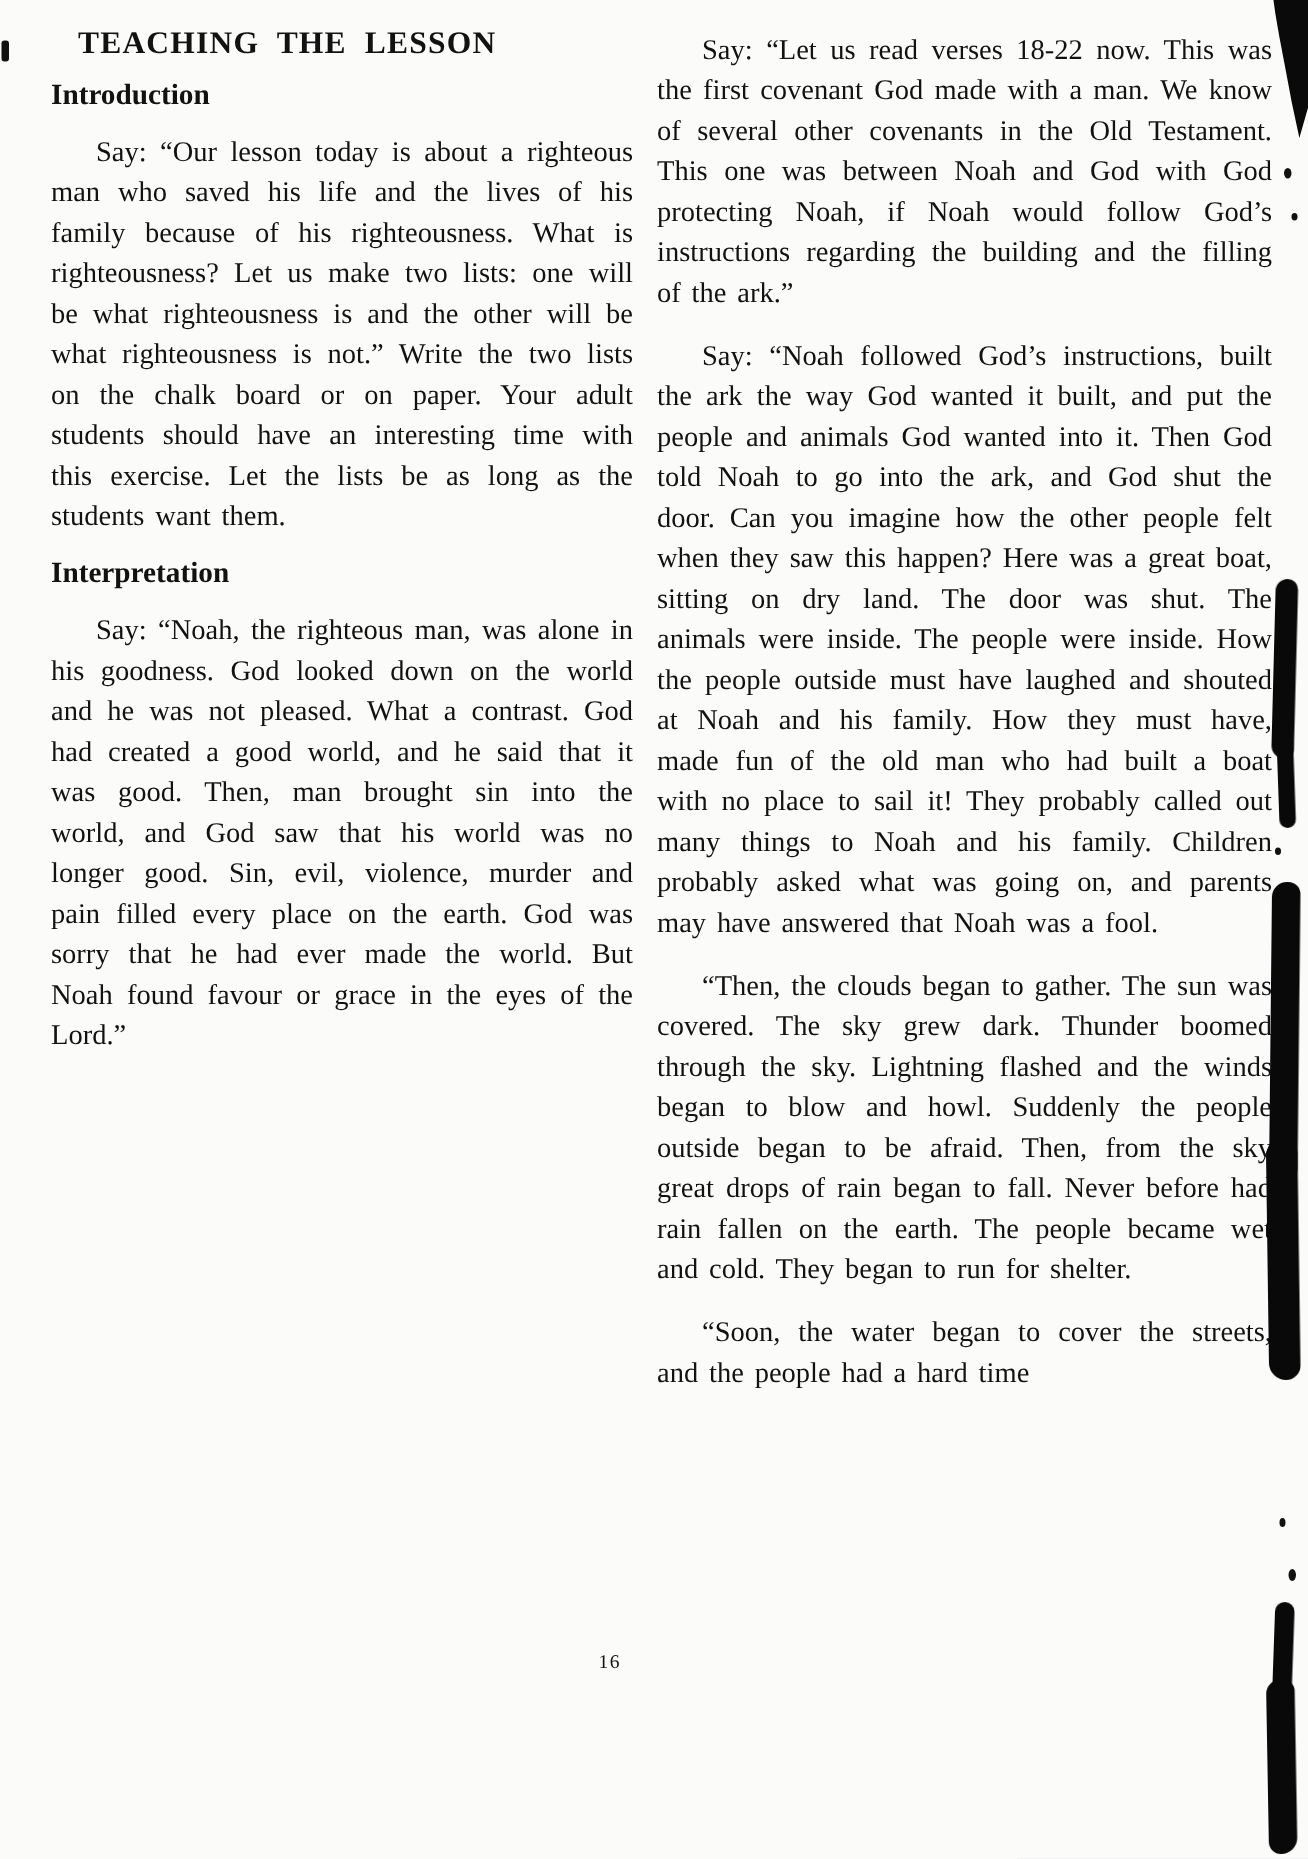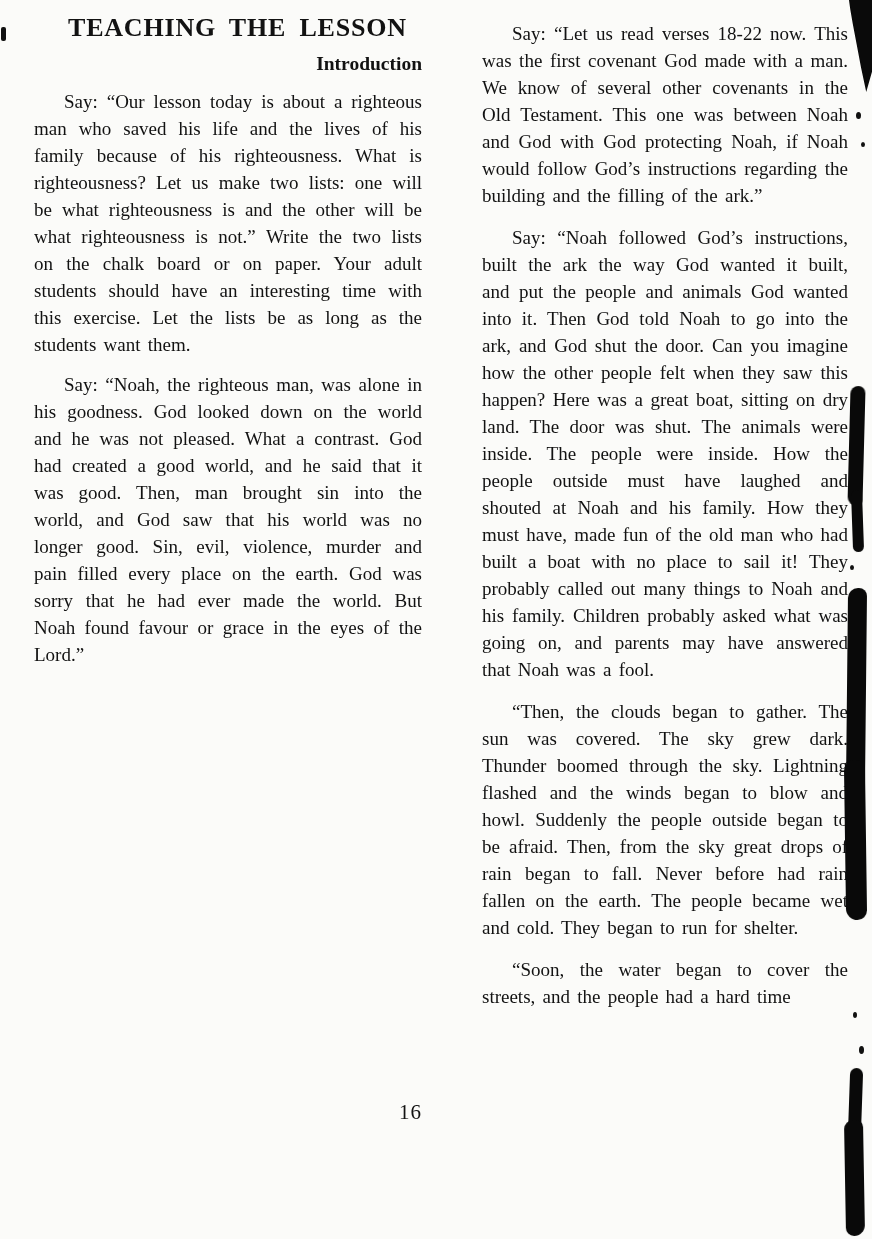--- a/index.html
+++ b/index.html
@@ -27,42 +27,42 @@
     line-height: 27px;
     text-align: justify;
     word-spacing: 2.5px;
   }
   .col-left { width: 388px; flex: none; }
   .col-right { flex: 1; padding-top: 6px; }
   .col p {
     margin: 0 0 13px 0;
     text-indent: 30px;
   }
-  .col-right p { margin-bottom: 15px; margin-left: 44px; }
+  .col-right p { margin-bottom: 15px; }
   h1.main-heading {
-    font-size: 26px;
+    font-size: 21px;
     line-height: 24px;
     font-weight: bold;
     letter-spacing: 0.8px;
     word-spacing: 6px;
-    margin: 2px 0 12px 34px;
+    margin: 2px 0 12px 18px;
     text-align: left;
   }
   h2.sub-heading {
     font-size: 19.5px;
     line-height: 24px;
     font-weight: bold;
     margin: 4px 0 12px 0;
-    text-align: right;
+    text-align: left;
   }
   .page-number {
     position: absolute;
     left: 399px;
     top: 1100px;
-    font-size: 21px;
+    font-size: 13px;
     letter-spacing: 1px;
   }
   
   .smudge {
     position: absolute;
     background: #0a0a0a;
   }
   .smudge-corner {
     top: 0; right: 0;
     width: 32px; height: 92px;
@@ -87,20 +87,21 @@
 <body>
 
 <div class="page">
 
   <div class="columns">
 
     <div class="col col-left">
       <h1 class="main-heading">TEACHING THE LESSON</h1>
       <h2 class="sub-heading">Introduction</h2>
       <p>Say: “Our lesson today is about a righteous man who saved his life and the lives of his family because of his righteousness. What is righteousness? Let us make two lists: one will be what righteousness is and the other will be what righteousness is not.” Write the two lists on the chalk board or on paper. Your adult students should have an interesting time with this exercise. Let the lists be as long as the students want them.</p>
+      <h2 class="sub-heading">Interpretation</h2>
       <p>Say: “Noah, the righteous man, was alone in his goodness. God looked down on the world and he was not pleased. What a contrast. God had created a good world, and he said that it was good. Then, man brought sin into the world, and God saw that his world was no longer good. Sin, evil, violence, murder and pain filled every place on the earth. God was sorry that he had ever made the world. But Noah found favour or grace in the eyes of the Lord.”</p>
     </div>
 
     <div class="col col-right">
       <p>Say: “Let us read verses 18-22 now. This was the first covenant God made with a man. We know of several other covenants in the Old Testament. This one was between Noah and God with God protecting Noah, if Noah would follow God’s instructions regarding the building and the filling of the ark.”</p>
       <p>Say: “Noah followed God’s instructions, built the ark the way God wanted it built, and put the people and animals God wanted into it. Then God told Noah to go into the ark, and God shut the door. Can you imagine how the other people felt when they saw this happen? Here was a great boat, sitting on dry land. The door was shut. The animals were inside. The people were inside. How the people outside must have laughed and shouted at Noah and his family. How they must have, made fun of the old man who had built a boat with no place to sail it! They probably called out many things to Noah and his family. Children probably asked what was going on, and parents may have answered that Noah was a fool.</p>
       <p>“Then, the clouds began to gather. The sun was covered. The sky grew dark. Thunder boomed through the sky. Lightning flashed and the winds began to blow and howl. Suddenly the people outside began to be afraid. Then, from the sky great drops of rain began to fall. Never before had rain fallen on the earth. The people became wet and cold. They began to run for shelter.</p>
       <p>“Soon, the water began to cover the streets, and the people had a hard time</p>
     </div>
 

